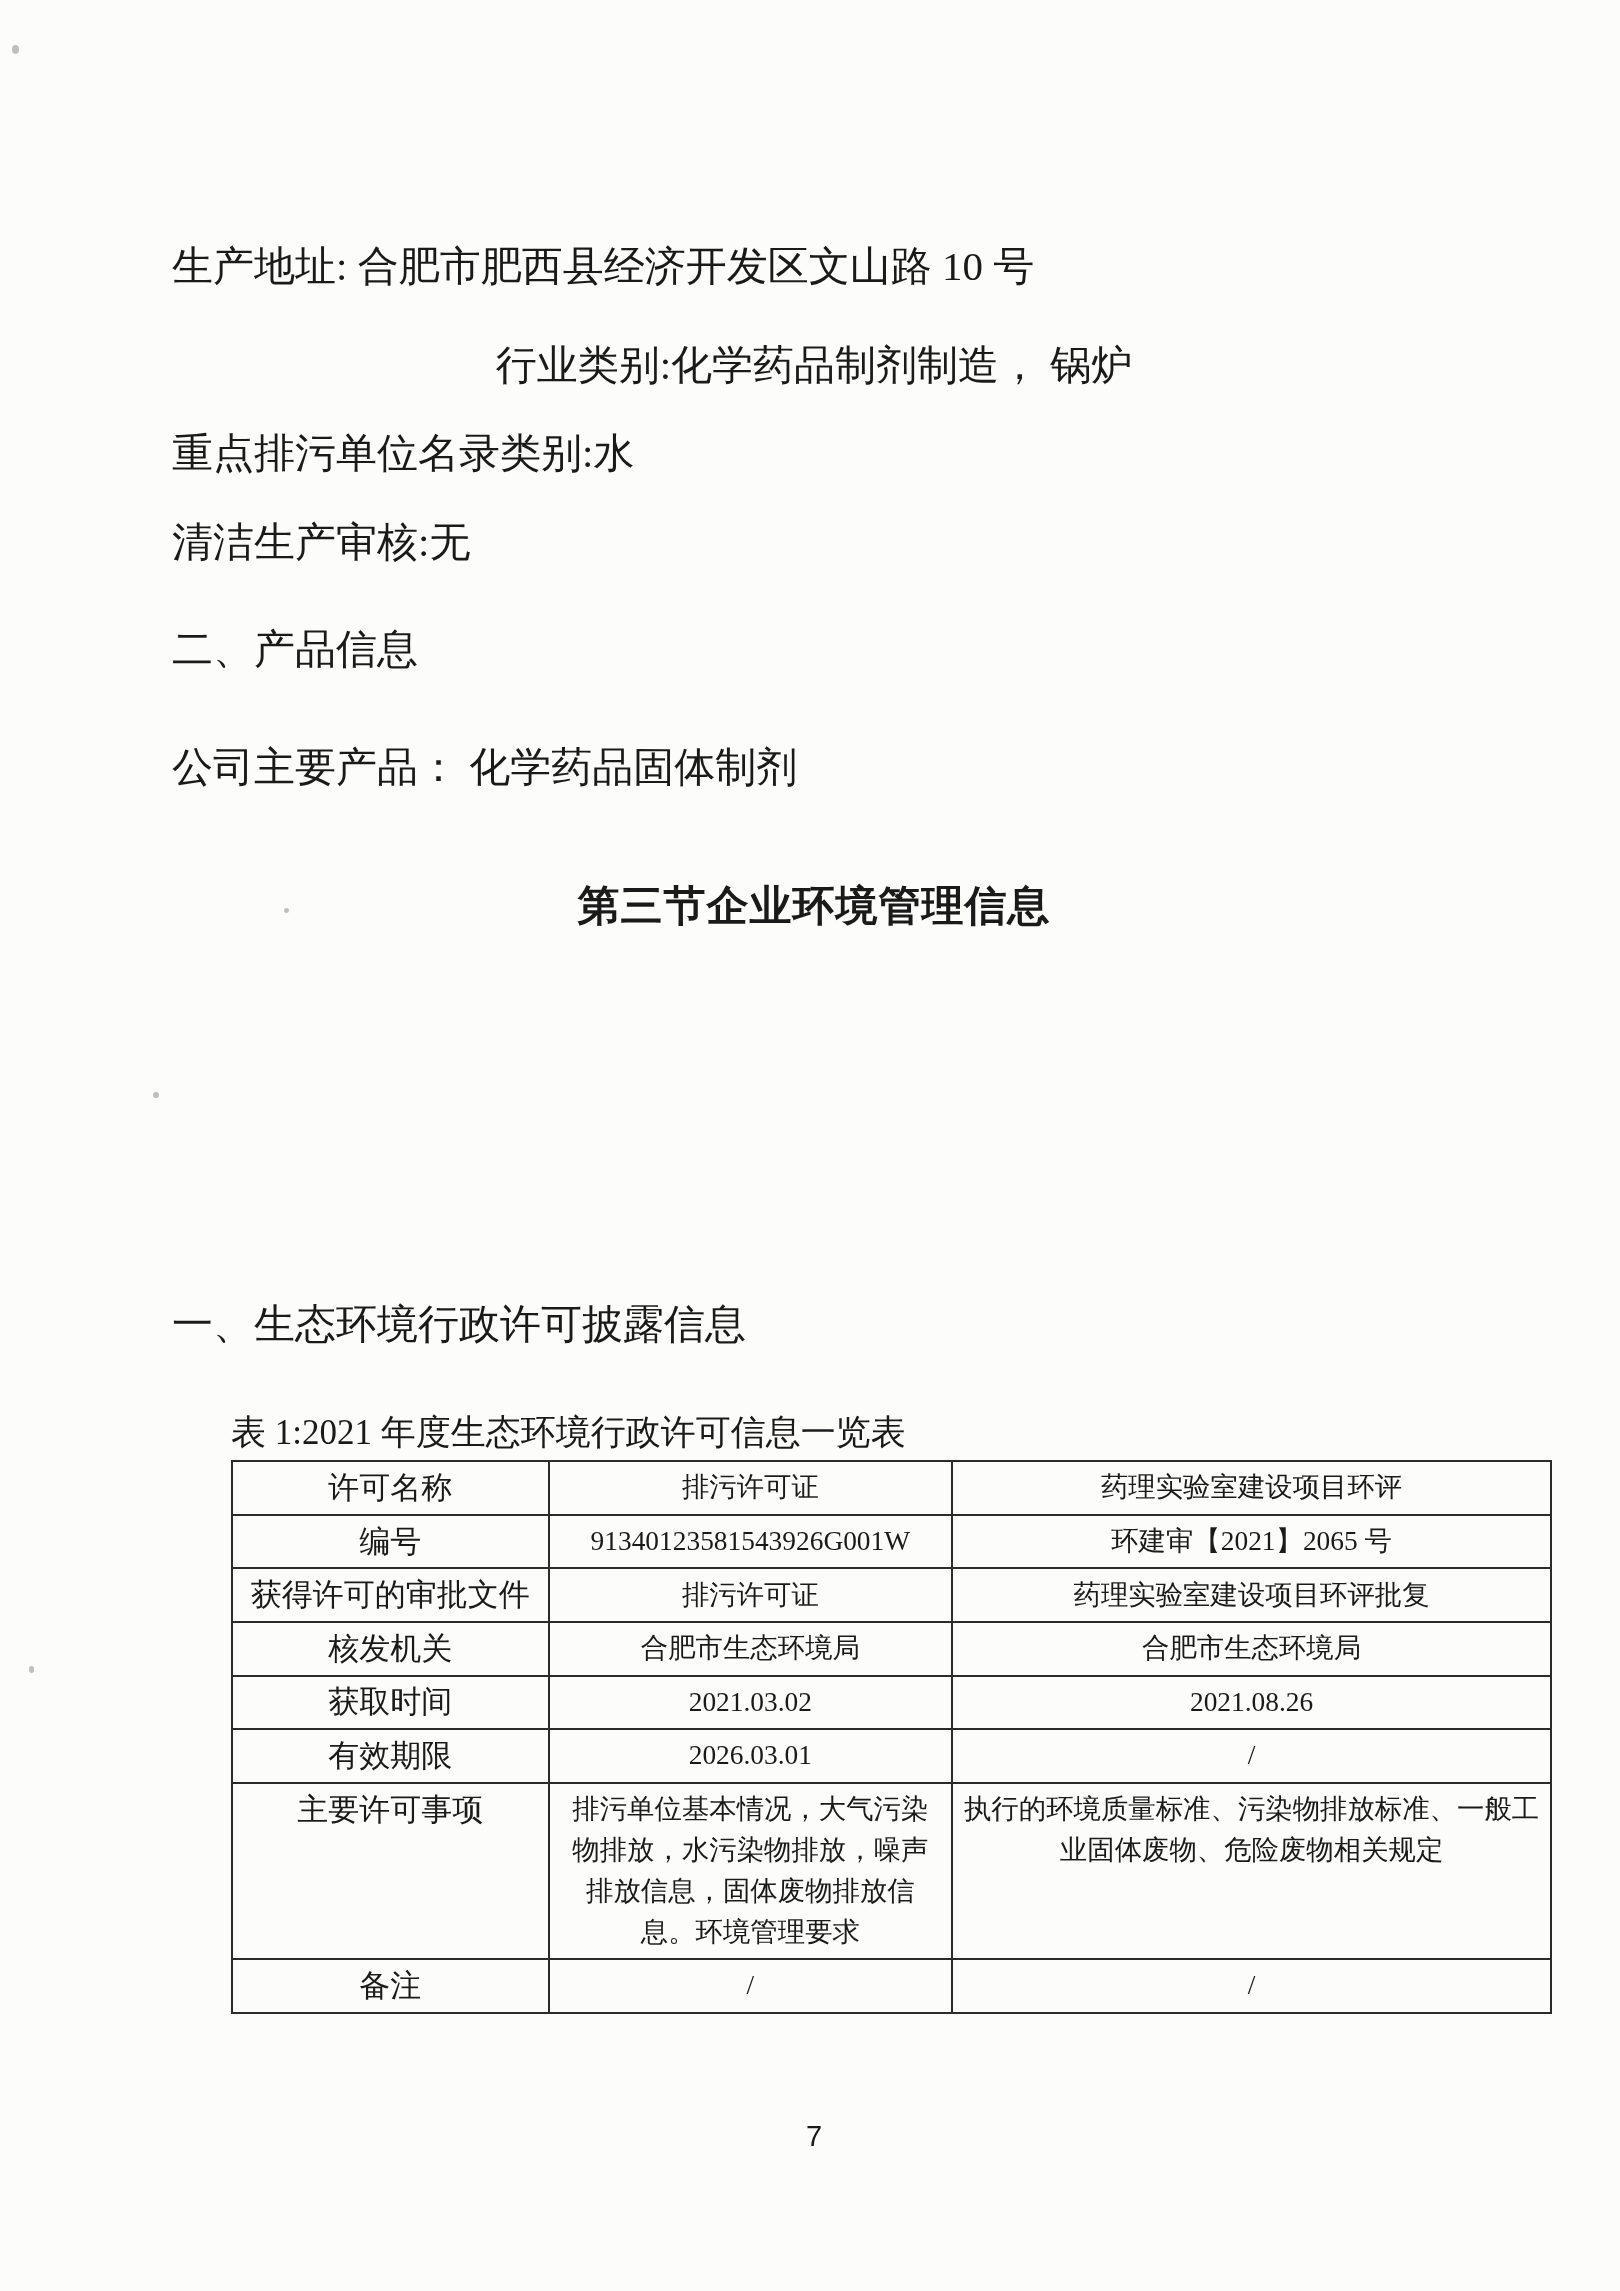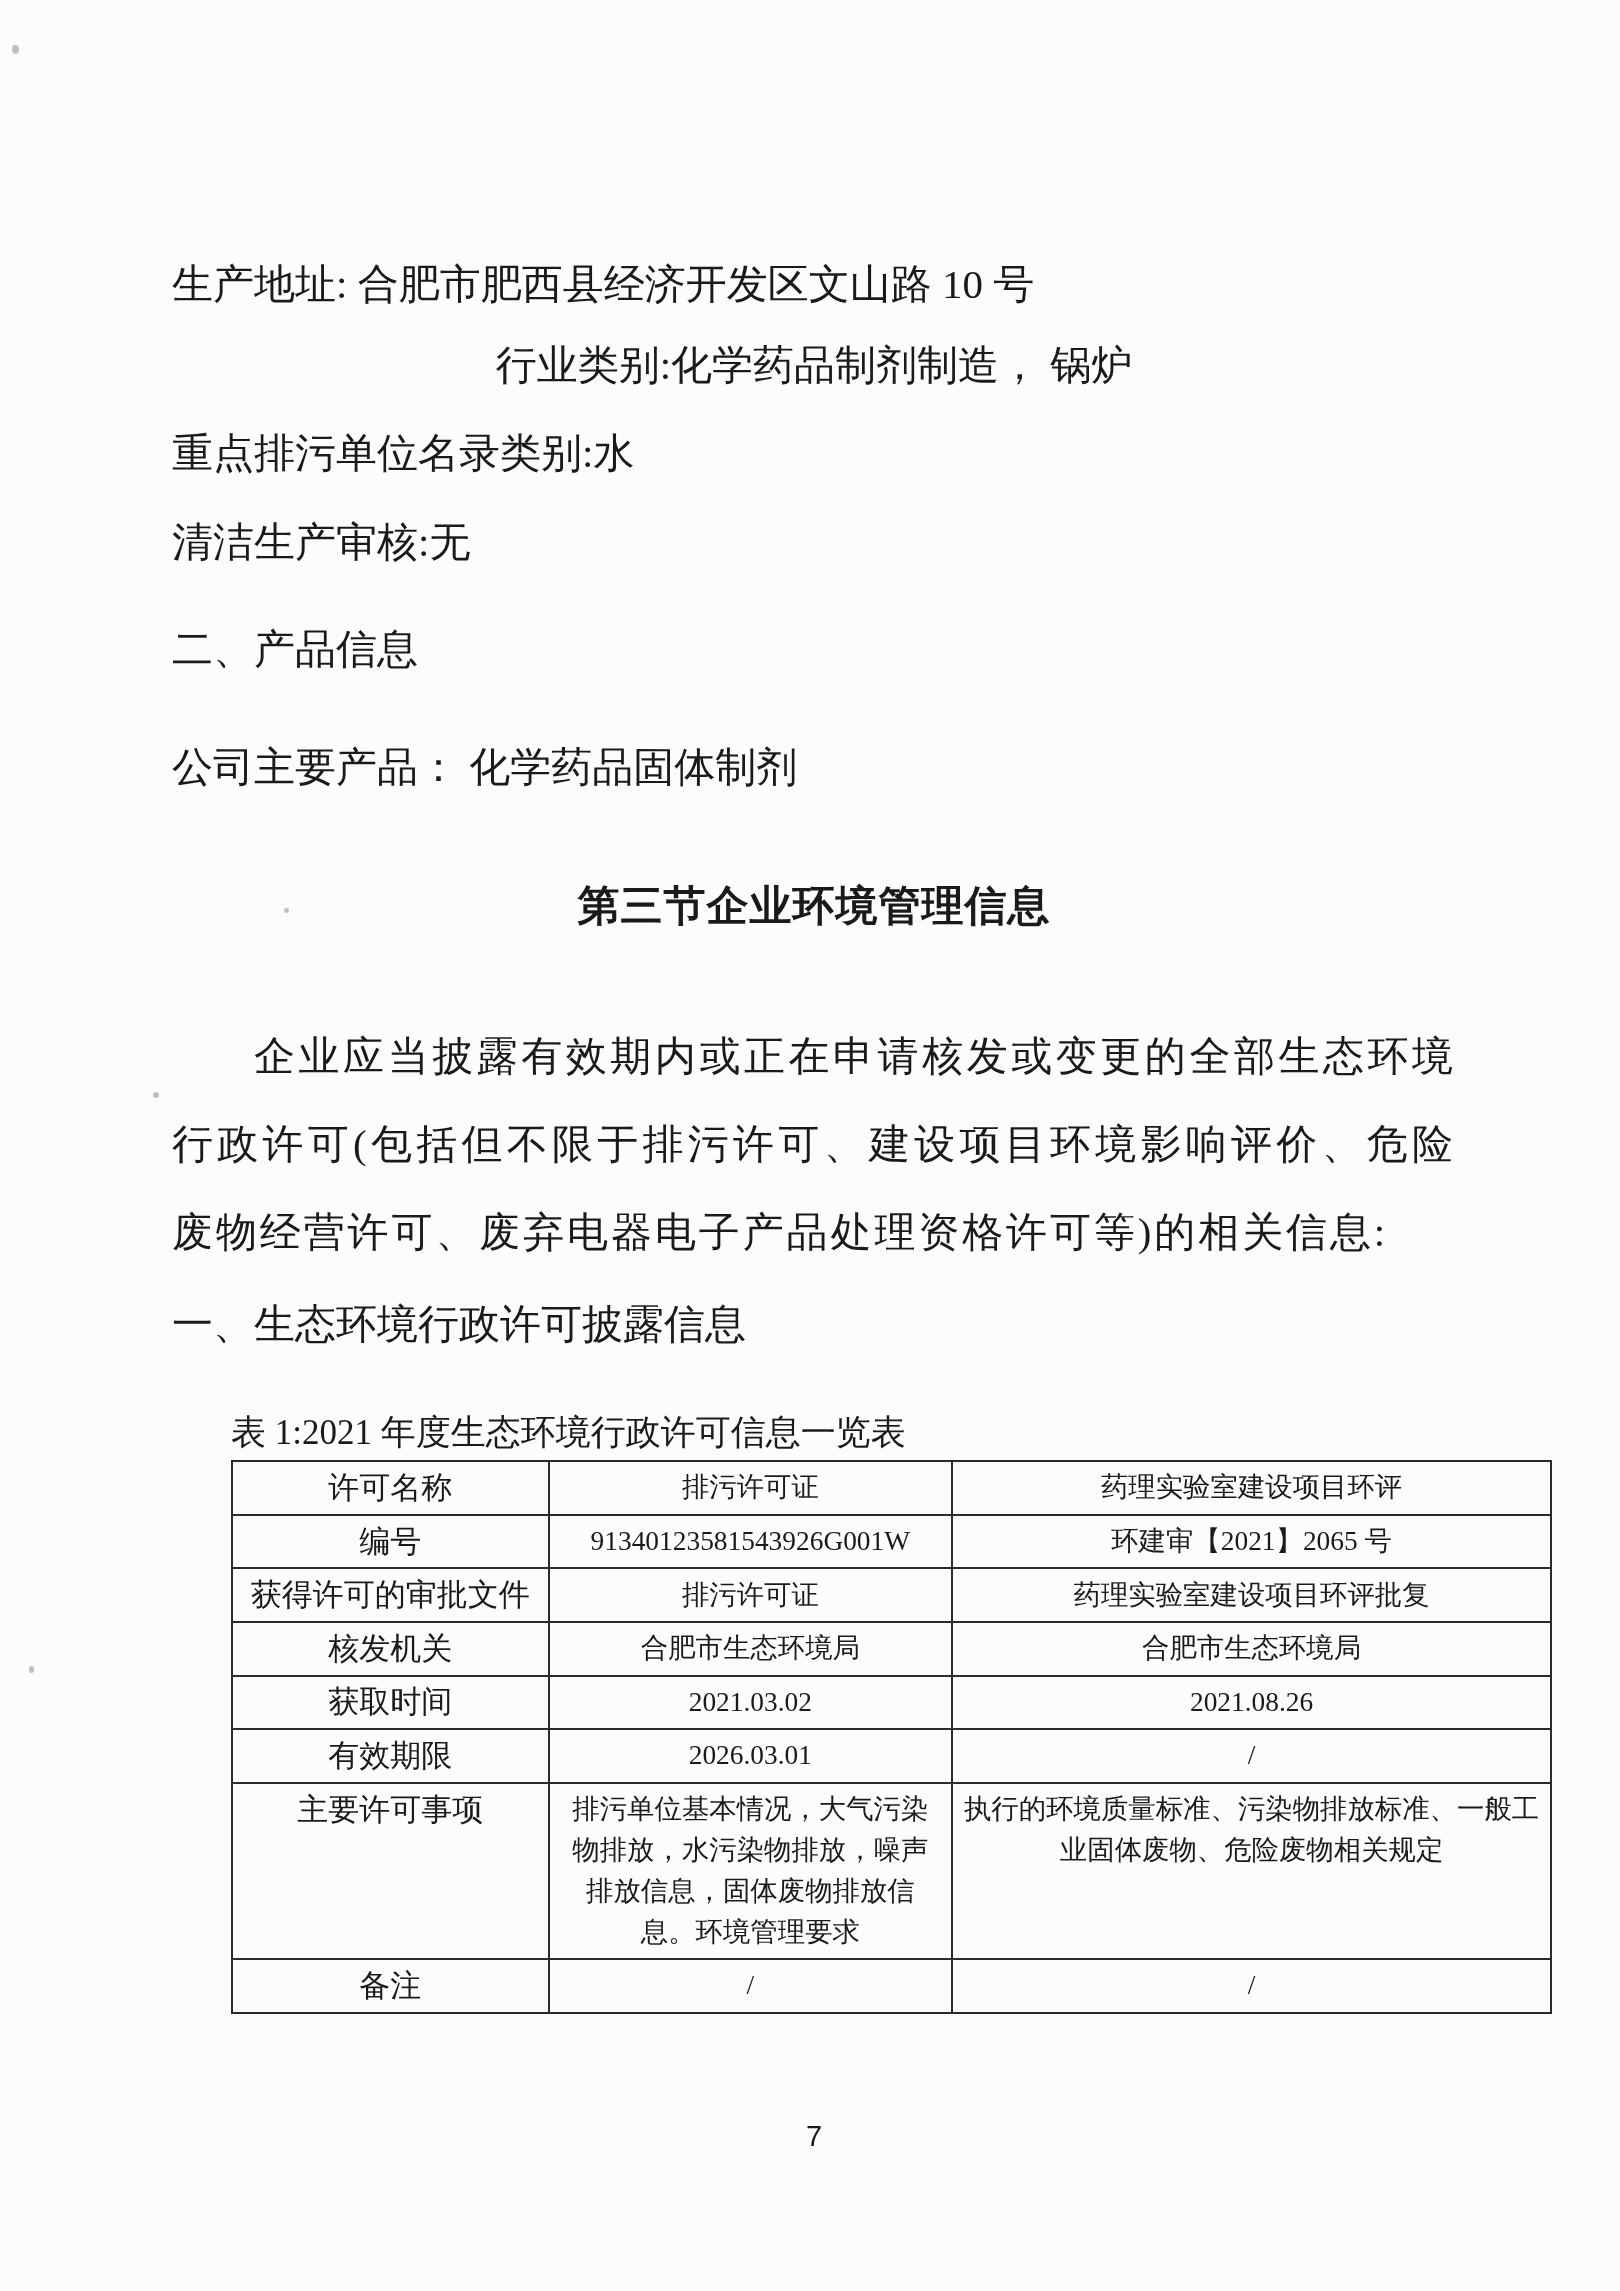--- a/index.html
+++ b/index.html
@@ -19,21 +19,21 @@
   .abs { position: absolute; }
   .textcol {
     left: 172px;
     width: 1284px;
   }
   .info-line {
     font-size: 41px;
     line-height: 1.2;
     white-space: nowrap;
   }
-  .l1 { top: 260px; }
+  .l1 { top: 242px; }
   .l2 { top: 341px; text-align: center; }
   .l3 { top: 429px; }
   .l4 { top: 518px; }
   .sec-heading {
     font-size: 41px;
     line-height: 1.2;
     white-space: nowrap;
   }
   .sec2 { top: 625px; }
   .product-line { top: 740px; font-size: 41px; white-space: nowrap; }
@@ -121,21 +121,20 @@
   <div class="abs textcol info-line l1">生产地址: 合肥市肥西县经济开发区文山路 10 号</div>
   <div class="abs textcol info-line l2">行业类别:化学药品制剂制造， 锅炉</div>
   <div class="abs textcol info-line l3">重点排污单位名录类别:水</div>
   <div class="abs textcol info-line l4">清洁生产审核:无</div>
 
   <div class="abs textcol sec-heading sec2">二、产品信息</div>
   <div class="abs textcol product-line">公司主要产品： 化学药品固体制剂</div>
 
   <div class="abs textcol chapter-heading">第三节企业环境管理信息</div>
 
-  <div class="abs textcol intro-para">企业应当披露有效期内或正在申请核发或变更的全部生态环境行政许可(包括但不限于排污许可、建设项目环境影响评价、危险废物经营许可、废弃电器电子产品处理资格许可等)的相关信息:</div>
 
   <div class="abs textcol sec-heading sub1">一、生态环境行政许可披露信息</div>
 
   <div class="abs table-title">表 1:2021 年度生态环境行政许可信息一览表</div>
 
   <table class="permit-table">
     <colgroup>
       <col style="width:24%">
       <col style="width:30.6%">
       <col style="width:45.4%">

